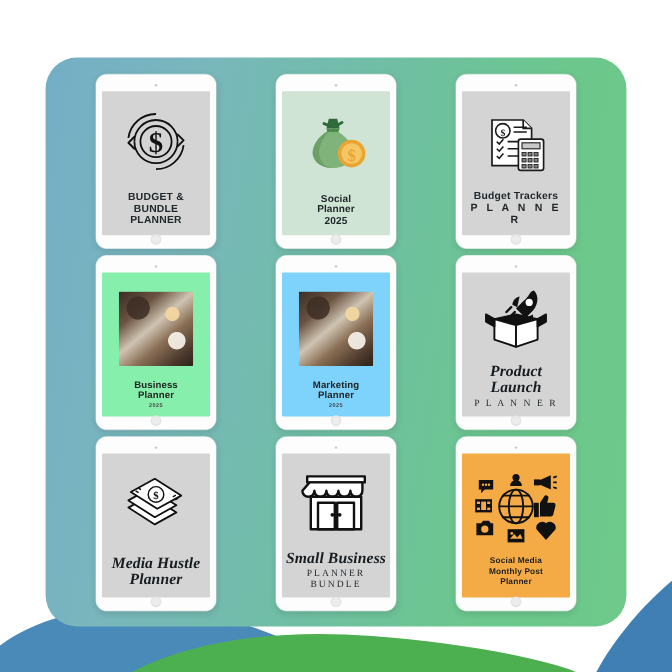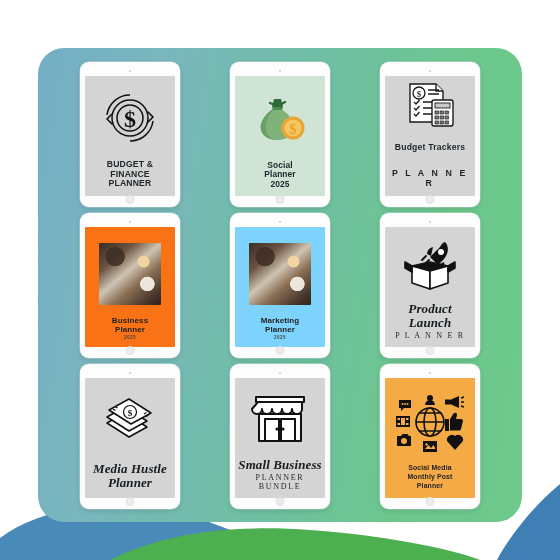--- a/index.html
+++ b/index.html
@@ -97,32 +97,32 @@
     text-align:center;
     padding:0 3px 7px 3px;
     box-sizing:border-box;
     flex:none;
   }
   .caption .l{display:block;line-height:1.13;}
 
   
   .t-heavy  .l{font-family:"Liberation Sans",sans-serif;font-weight:bold;font-size:8.6px;letter-spacing:0.2px;color:#20282c;}
   .t-bold   .l{font-family:"Liberation Sans",sans-serif;font-weight:bold;font-size:8.4px;letter-spacing:0.1px;color:#1d2529;}
-  .t-spaced .l{font-family:"Liberation Sans",sans-serif;font-weight:bold;font-size:8.6px;letter-spacing:0.2px;color:#1d2529;margin-top:16px;}
+  .t-spaced .l{font-family:"Liberation Sans",sans-serif;font-weight:bold;font-size:8.6px;letter-spacing:0.2px;color:#1d2529;}
   .t-spaced .wide{letter-spacing:2.6px;font-weight:bold;font-size:8.8px;}
   .t-photo  .l{font-family:"Liberation Sans",sans-serif;font-weight:bold;font-size:8px;letter-spacing:0.1px;color:#222;}
   .t-photo  .yr{font-size:4.6px;font-weight:bold;letter-spacing:0.4px;color:#444;padding-top:1px;}
   .t-script .l{font-family:"Liberation Serif",serif;font-style:italic;font-weight:bold;font-size:13px;color:#171c20;letter-spacing:0.1px;}
   .t-script .ser{font-family:"Liberation Serif",serif;font-style:normal;font-weight:normal;font-size:8px;letter-spacing:1.7px;color:#262b2f;}
   .t-small  .l{font-family:"Liberation Sans",sans-serif;font-weight:bold;font-size:6.9px;letter-spacing:0.15px;color:#1b1f23;line-height:1.3;}
 
   
   .bg-gray  {background:#d4d4d4;}
   .bg-mint  {background:#cfe4d4;}
-  .bg-cream {background:#f97316;}
+  .bg-cream {background:#86efac;}
   .bg-cream2{background:#7dd3fc;}
   .bg-orange{background:#f5ab45;}
 
   .photo{
     width:62px;height:62px;
     border-radius:1px;
     margin-top:4px;
     background:
       radial-gradient(circle at 72% 30%, rgba(243,214,160,.95) 0 9%, rgba(0,0,0,0) 10%),
       radial-gradient(circle at 26% 22%, rgba(60,45,35,.85) 0 14%, rgba(0,0,0,0) 15%),
@@ -164,21 +164,21 @@
               <path d="M7,22 A23,23 0 0 1 30,2"></path>
               <path d="M53,28 A23,23 0 0 1 30,48"></path>
             </g>
             <path d="M12,21 L7,26 L12,31" fill="none" stroke="#111" stroke-width="1.6" stroke-linecap="round" stroke-linejoin="round"></path>
             <path d="M48,19 L53,24 L48,29" fill="none" stroke="#111" stroke-width="1.6" stroke-linecap="round" stroke-linejoin="round"></path>
             <text x="30" y="34" text-anchor="middle" font-family="Liberation Serif, serif" font-size="24" font-weight="bold" fill="#111">$</text>
           </svg>
         </div>
         <div class="caption t-heavy">
           <span class="l">BUDGET &amp;</span>
-          <span class="l">FINANCE</span>
+          <span class="l">BUNDLE</span>
           <span class="l">PLANNER</span>
         </div>
       </div>
       <div class="home"></div>
     </div>
 
     <div class="tablet">
       <div class="cam"></div>
       <div class="screen bg-mint">
         <div class="art">

